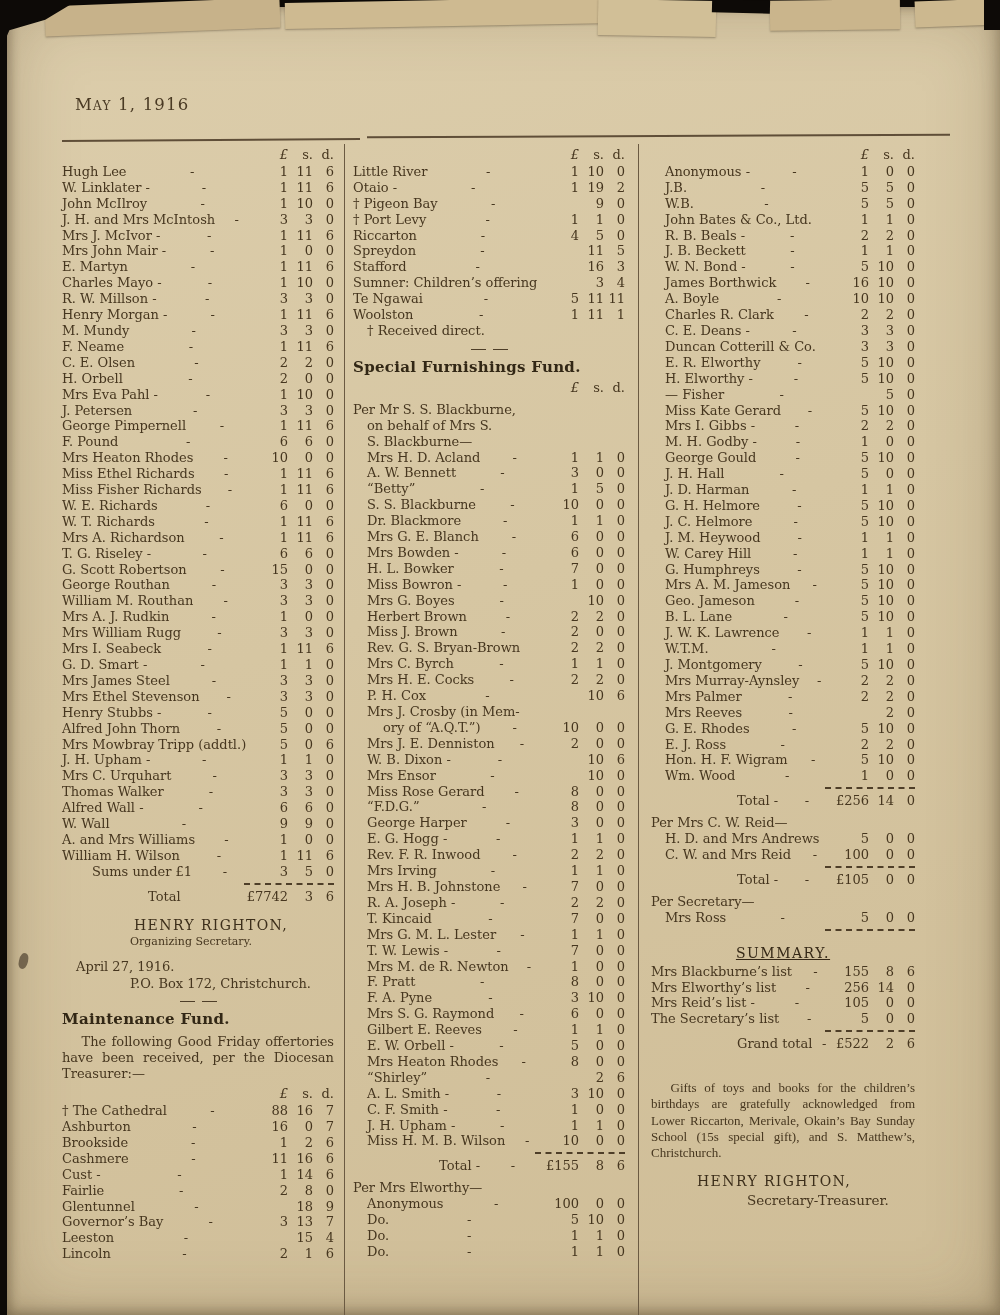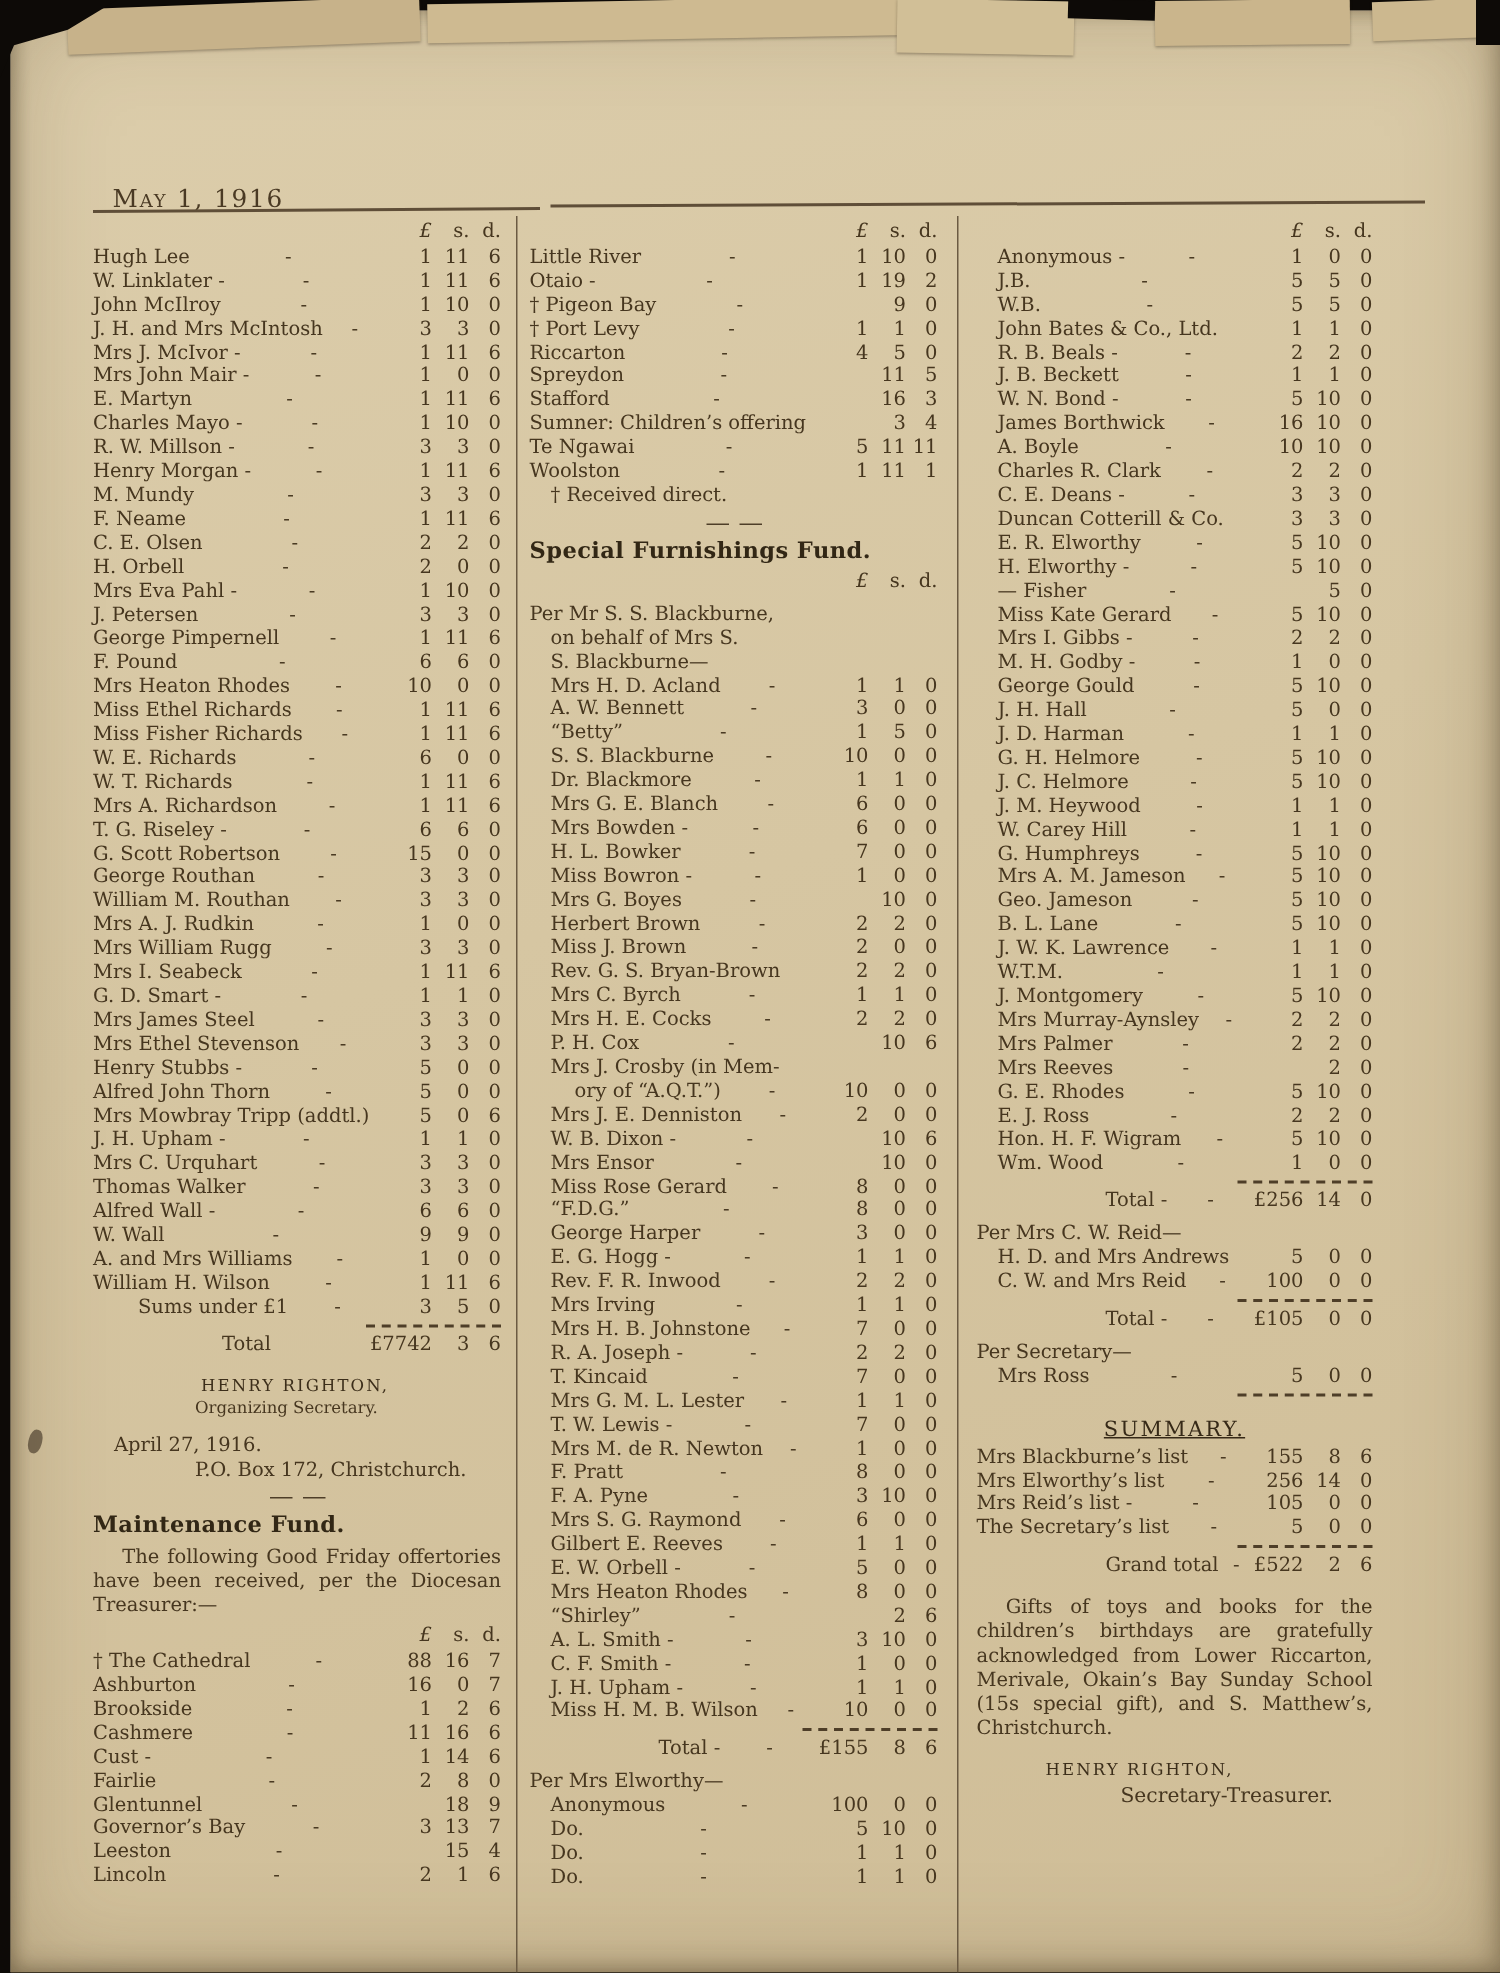--- a/index.html
+++ b/index.html
@@ -22,21 +22,21 @@
   .t4{left:770px;top:0px;width:130px;height:30px;background:#cab58c;transform:rotate(-.6deg);}
   .t5{left:915px;top:0px;width:85px;height:26px;background:#ccb88f;transform:rotate(-2deg);}
   .notch{position:absolute;background:#0d0a07;}
   .n1{left:712px;top:0;width:58px;height:13px;transform:rotate(1.5deg);}
   .n2{right:0;top:0;width:16px;height:30px;}
   .corner{
     position:absolute;left:0;top:0;width:78px;height:52px;background:#0d0a07;
     clip-path:polygon(0 0,100% 0,58% 38%,12% 58%,0 100%);
   }
   .smudge{position:absolute;left:12px;top:946px;width:9px;height:16px;background:rgba(45,33,20,.55);border-radius:45%;transform:rotate(14deg);}
-  .issue-date{position:absolute;left:68px;top:116px;font-size:16.5px;font-variant:small-caps;letter-spacing:1.2px;color:#4a3a24;}
+  .issue-date{position:absolute;left:68px;top:88px;font-size:16.5px;font-variant:small-caps;letter-spacing:1.2px;color:#4a3a24;}
   .masthead{position:absolute;right:66px;top:93px;font-size:19.5px;color:#3c2e1b;}
   .hrule{position:absolute;height:1.6px;background:#5f4e38;}
   .hr-left{left:55px;top:132px;width:298px;transform:rotate(-.4deg);}
   .hr-right{left:360px;top:128px;width:583px;transform:rotate(-.25deg);}
   .vrule{position:absolute;top:137px;bottom:0;width:1.4px;background:#6b5a42;}
   .vr1{left:337px;}
   .vr2{left:631px;}
   .col{position:absolute;top:140px;}
   #col1{left:55px;width:272px;}
   #col2{left:346px;width:272px;}
@@ -49,33 +49,33 @@
   .row .a.d2{min-width:21px;}
   .row.h{margin-bottom:1px;}
   .row.h .a.l{font-style:italic;}
   .row.i1{padding-left:14px;}
   .row.i2{padding-left:30px;}
   .row.total{padding-left:86px;margin:4px 0 4px;}
   .row.f{margin:0;}
   .row.f.gl{margin-top:6px;}
   .row.dv{margin:3px 0 1px;}
   .row.dv .rule{margin-left:auto;width:90px;border-top:2px dashed #4e3e28;height:0;}
-  .sig-name{font-size:11px;letter-spacing:1.4px;color:#3c2e1a;}
+  .sig-name{font-size:14px;letter-spacing:1.4px;color:#3c2e1a;}
   .c1.sig-name{margin:12px 0 0 72px;}
   .c1.sig-title{margin:2px 0 0 68px;font-size:11px;}
   .sig-date{margin:11px 0 0 14px;font-size:13px;}
   .sig-addr{margin:2px 0 0 68px;font-size:13px;}
   .c3.sig-name{margin:12px 0 0 46px;}
   .c3.sig-title{margin:3px 0 0 96px;font-size:13.5px;}
   .sep{display:flex;justify-content:center;gap:7px;margin:10px 0 8px;}
   .sep i{display:block;width:15px;border-top:1.7px solid #4e3e28;}
   .fund-head{font-weight:700;text-align:left;font-size:15px;margin:2px 0 4px;color:#322715;letter-spacing:.3px;}
   .summary-head{text-align:center;font-size:14px;letter-spacing:1.5px;margin:14px 0 3px;color:#36291733;color:#362917;text-decoration:underline;}
   .para{font-size:13px;line-height:16.2px;text-align:justify;text-indent:1.5em;margin:6px 0 4px;}
-  .para.gifts{margin-top:12px;}
+  .para.gifts{margin-top:28px;font-family:Liberation Serif, serif;}
 </style>
 </head>
 <body>
 
 <div class="paper">
   <div class="issue-date">May 1, 1916</div>
   <div class="hrule hr-left"></div>
   <div class="hrule hr-right"></div>
   <div class="vrule vr1"></div>
   <div class="vrule vr2"></div>

